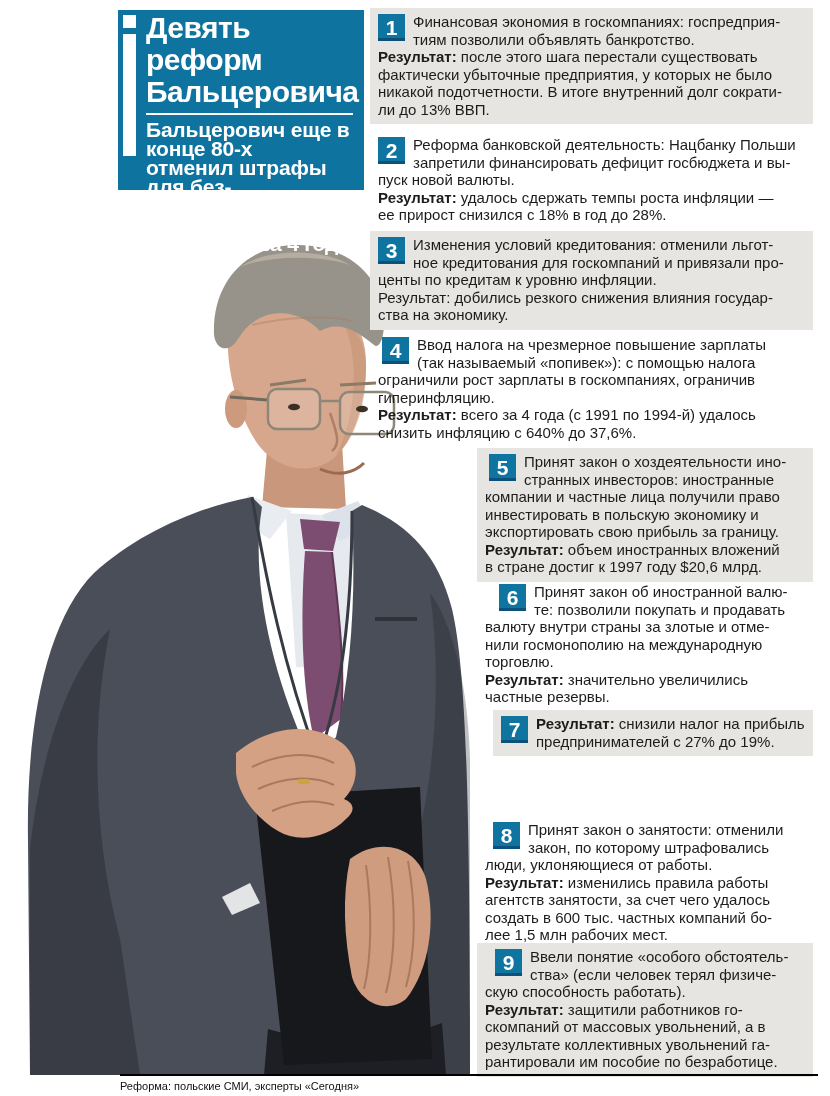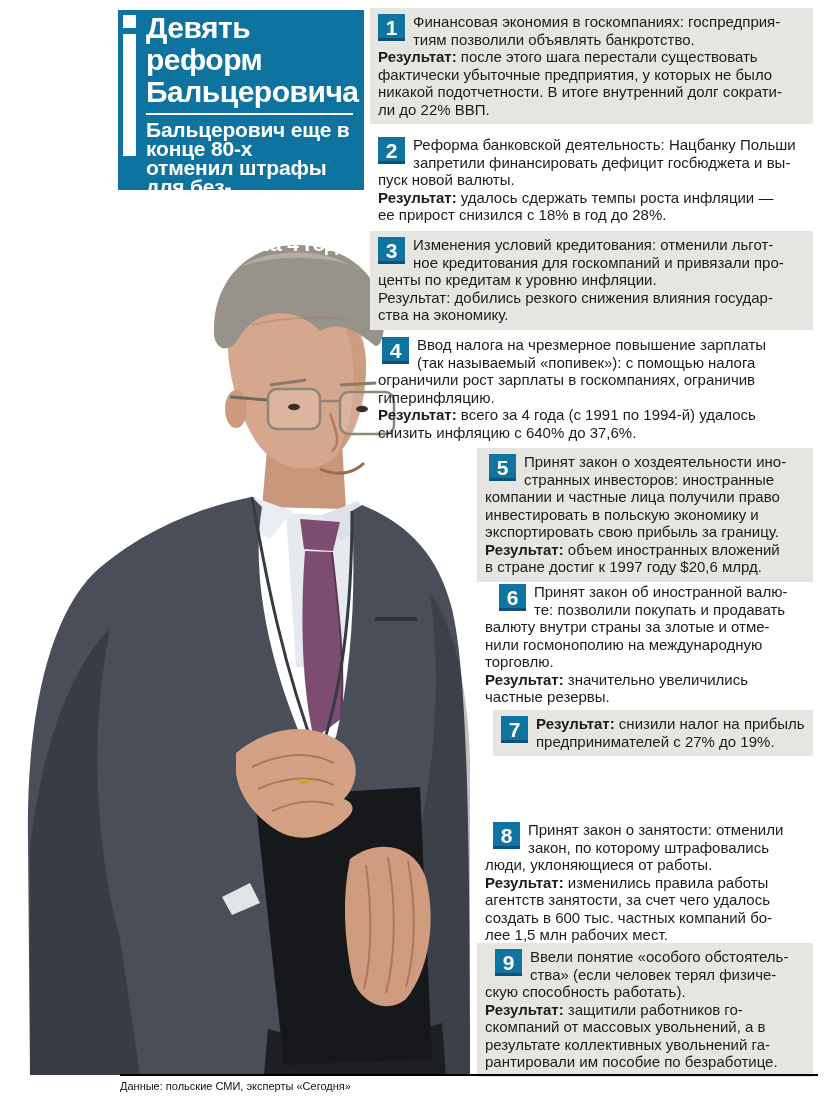--- a/index.html
+++ b/index.html
@@ -131,21 +131,21 @@
     </svg>
   </div>
 
   <div class="item wide gray" style="top:8px;">
     <div class="numbox">1</div>
     <span class="body-text">Финансовая экономия в госкомпаниях: госпредприя-
 тиям позволили объявлять банкротство.</span>
     <span class="result-line"><b class="result-label">Результат:</b> <span class="result-text">после этого шага перестали существовать
 фактически убыточные предприятия, у которых не было
 никакой подотчетности. В итоге внутренний долг сократи-
-ли до 22% ВВП.</span></span>
+ли до 13% ВВП.</span></span>
   </div>
 
   <div class="item wide" style="top:131px;">
     <div class="numbox">2</div>
     <span class="body-text">Реформа банковской деятельность: Нацбанку Польши
 запретили финансировать дефицит госбюджета и вы-
 пуск новой валюты.</span>
     <span class="result-line"><b class="result-label">Результат:</b> <span class="result-text">удалось сдержать темпы роста инфляции —
 ее прирост снизился с 18% в год до 28%.</span></span>
   </div>
@@ -213,16 +213,16 @@
     <span class="body-text">Ввели понятие «особого обстоятель-
 ства» (если человек терял физиче-
 скую способность работать).</span>
     <span class="result-line"><b class="result-label">Результат:</b> <span class="result-text">защитили работников го-
 скомпаний от массовых увольнений, а в
 результате коллективных увольнений га-
 рантировали им пособие по безработице.</span></span>
   </div>
 
   <div class="footer-rule"></div>
-  <div class="footer-source">Данные: польские СМИ, эксперты «Сегодня»</div>
+  <div class="footer-source">Реформа: польские СМИ, эксперты «Сегодня»</div>
   <div class="footer-credit">«Сегодня» | И.Ф.</div>
 
 </div>
 
 </body></html>

